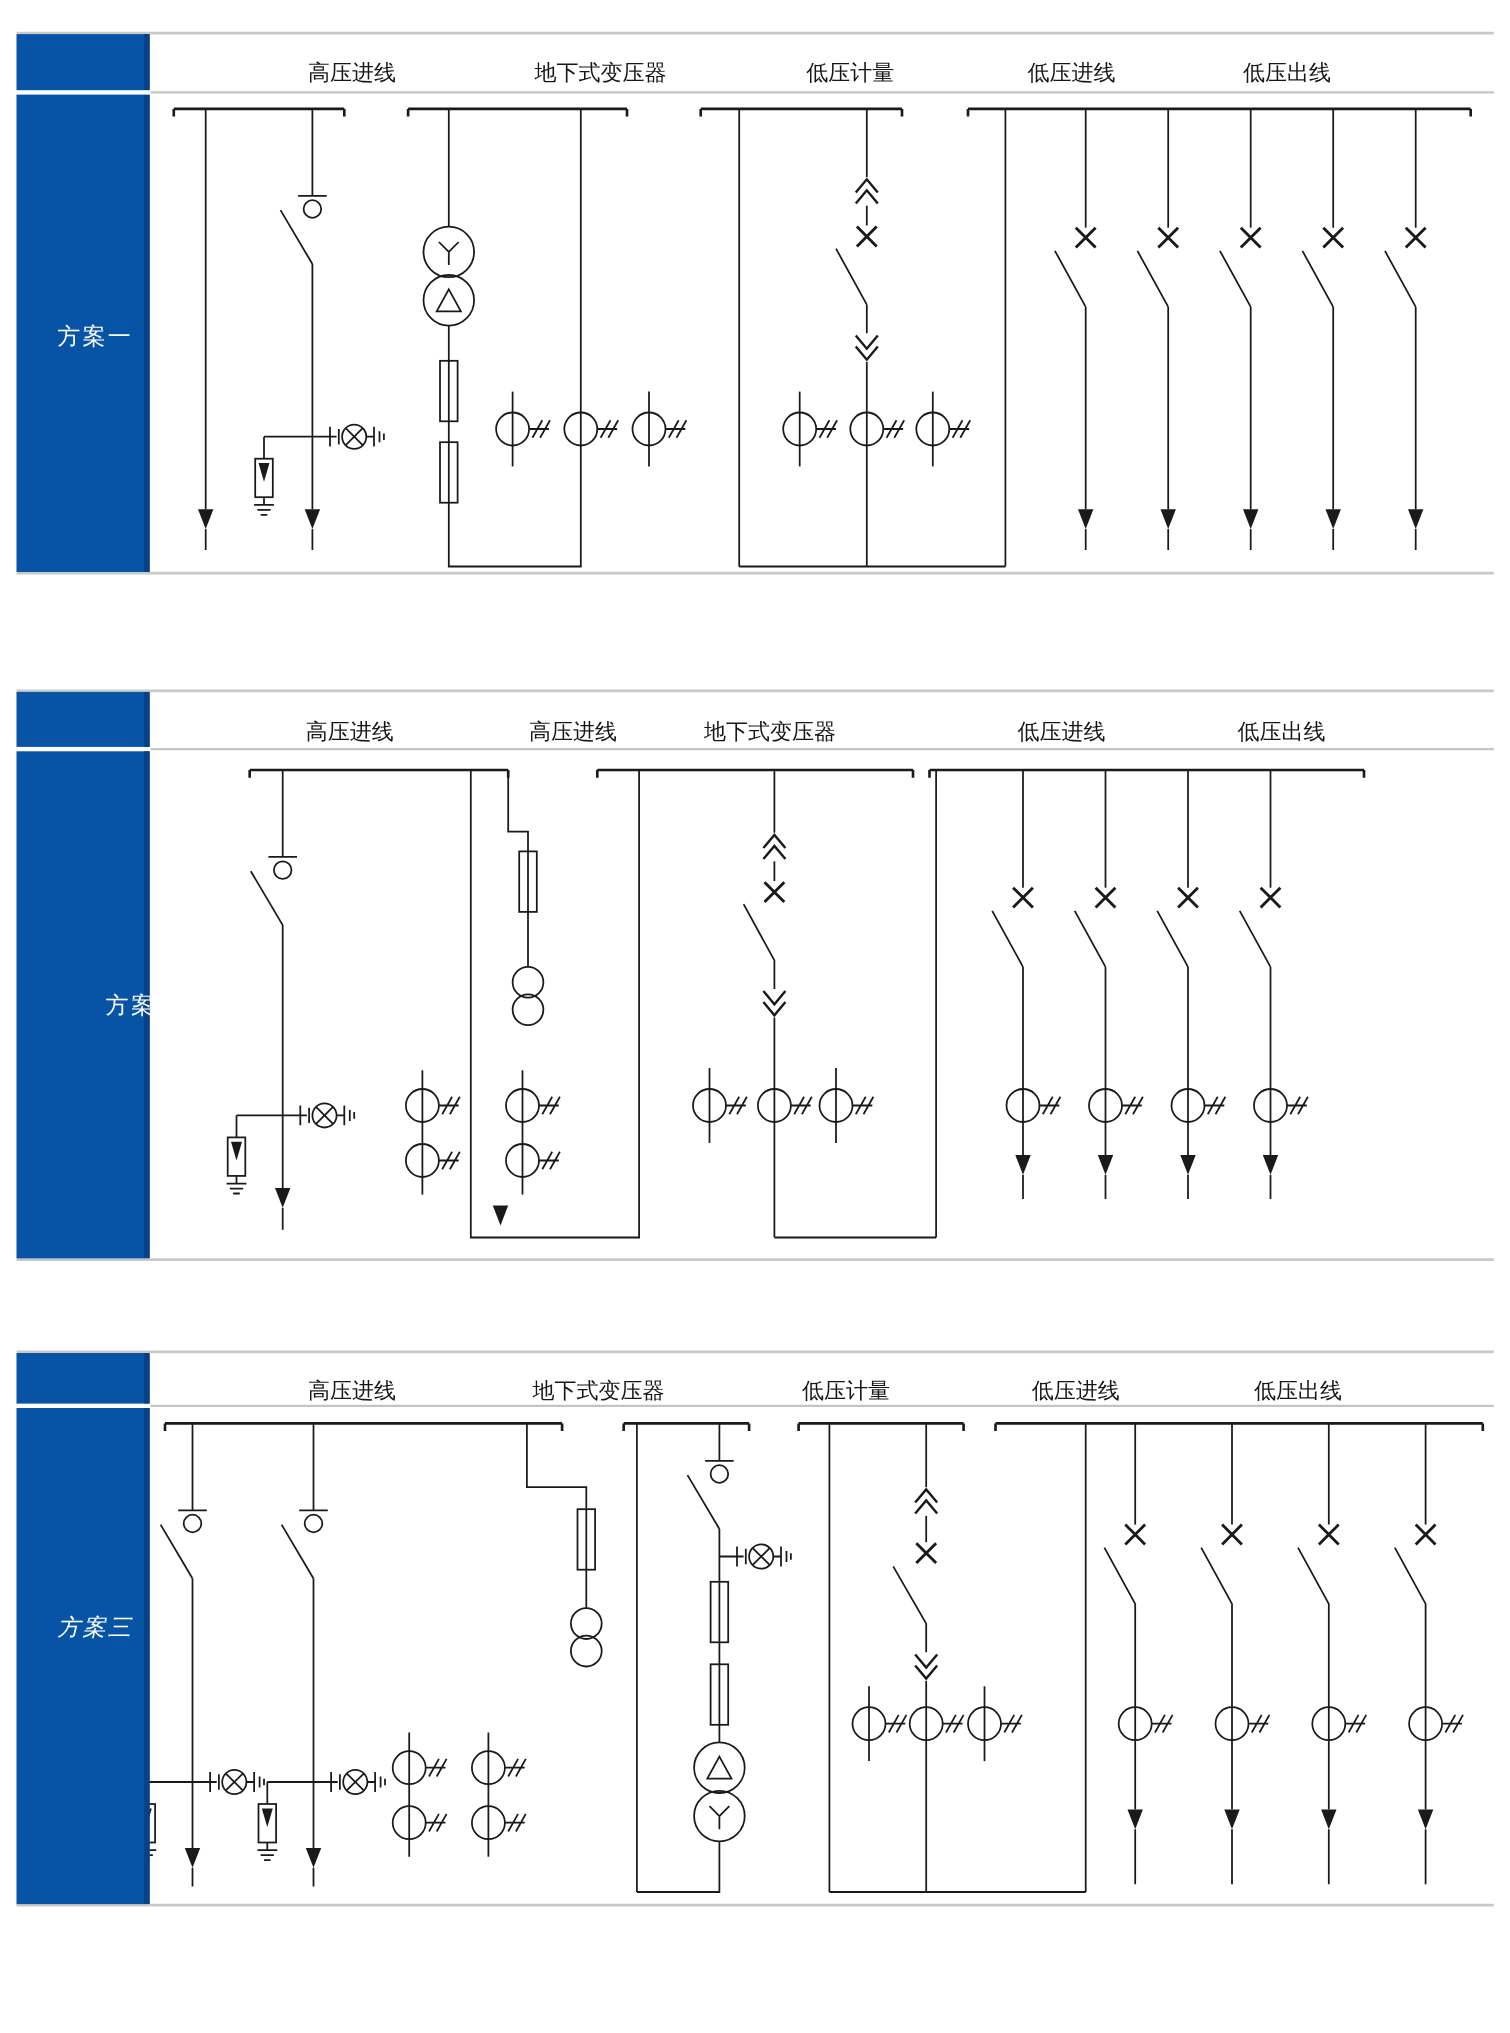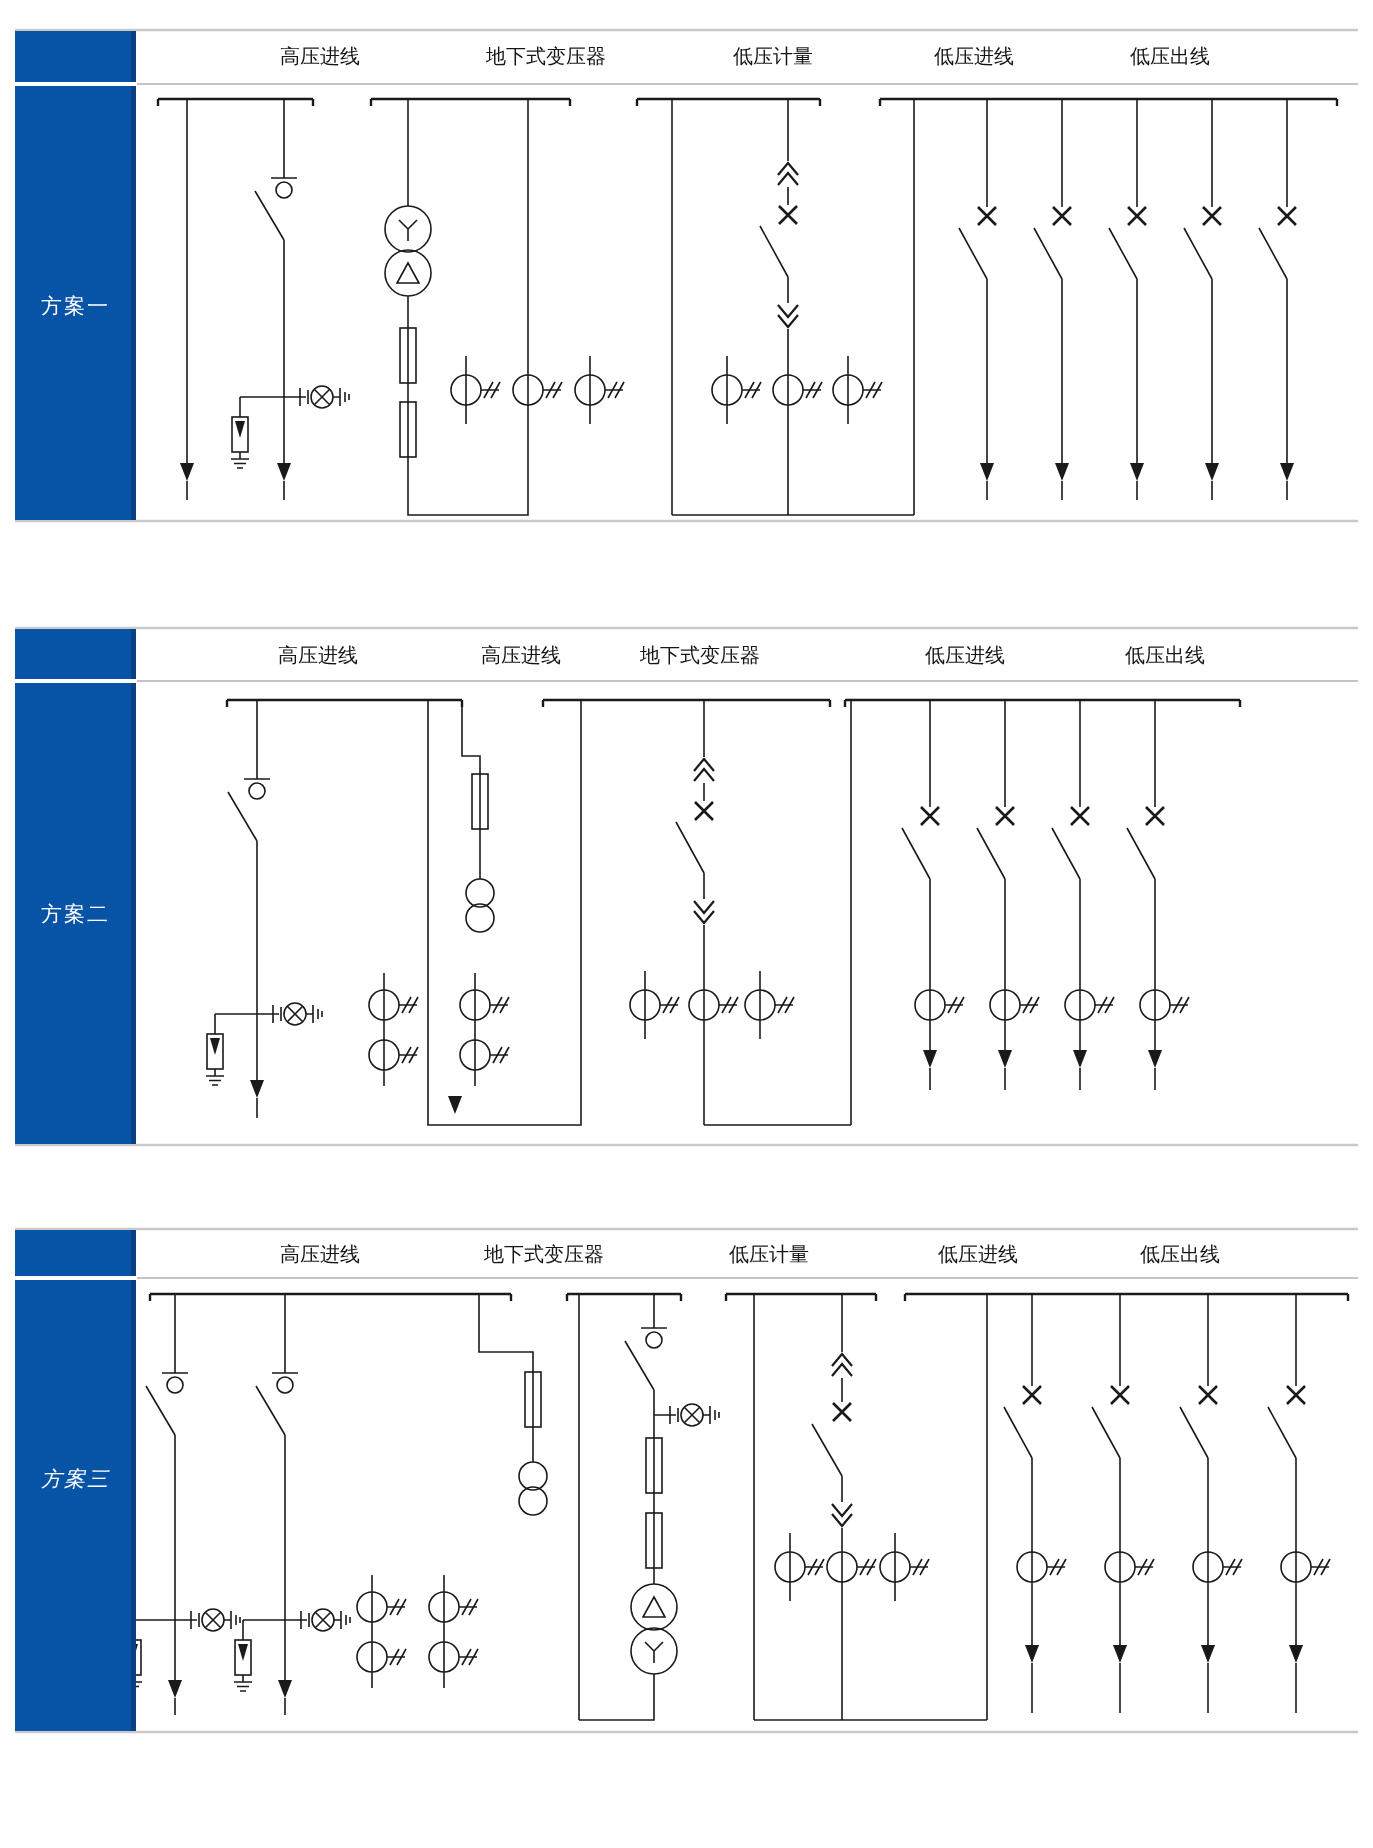--- a/index.html
+++ b/index.html
@@ -3,24 +3,24 @@
 <meta charset="utf-8">
 <style>
   html,body{margin:0;padding:0;background:#ffffff;}
   .page{position:relative;width:1373px;height:1848px;background:#fff;
         font-family:"Liberation Sans","DejaVu Sans",sans-serif;color:#1a1a1a;overflow:hidden;}
   svg.wires{position:absolute;left:0;top:0;width:1373px;height:1848px;}
   .panel{position:absolute;left:0;width:1373px;}
   .sb-head,.sb-body{position:absolute;left:15px;width:121px;background:#0753a6;
         box-shadow:inset -5px 0 0 #0a4186;}
   .scheme-label{position:absolute;left:15px;width:121px;text-align:center;color:#ffffff;
-        font-size:21px;letter-spacing:2px;}
+        font-size:21px;letter-spacing:2px;padding-left:11px;}
   .col-label{position:absolute;transform:translateX(-50%);font-size:20px;font-weight:500;
         color:#161616;white-space:nowrap;}
-  .hdr-row{position:absolute;left:0;top:0;width:100%;height:54px;}
+  .hdr-row{position:absolute;left:0;top:10px;width:100%;height:54px;}
 </style>
 </head>
 <body>
 
 <div class="page">
 
   <svg class="wires" viewBox="0 0 1373 1848" fill="none" stroke="#1a1a1a" stroke-width="1.6">
     <defs>
 
       <g id="xm" stroke-width="2.6">
@@ -312,21 +312,21 @@
       <span class="col-label" style="left:546px;top:13px;">地下式变压器</span>
       <span class="col-label" style="left:773px;top:13px;">低压计量</span>
       <span class="col-label" style="left:974px;top:13px;">低压进线</span>
       <span class="col-label" style="left:1170px;top:13px;">低压出线</span>
     </div>
   </section>
 
   <section class="panel" style="top:628px;height:517px;">
     <div class="sb-head" style="top:1px;height:50px;"></div>
     <div class="sb-body" style="top:55px;height:461px;"></div>
-    <div class="scheme-label" style="top:272px;">方案二</div>
+    <div class="scheme-label" style="top:272px;margin-left:44px;">方案二</div>
     <div class="hdr-row">
       <span class="col-label" style="left:318px;top:14px;">高压进线</span>
       <span class="col-label" style="left:521px;top:14px;">高压进线</span>
       <span class="col-label" style="left:700px;top:14px;">地下式变压器</span>
       <span class="col-label" style="left:965px;top:14px;">低压进线</span>
       <span class="col-label" style="left:1165px;top:14px;">低压出线</span>
     </div>
   </section>
 
   <section class="panel" style="top:1229px;height:503px;">

